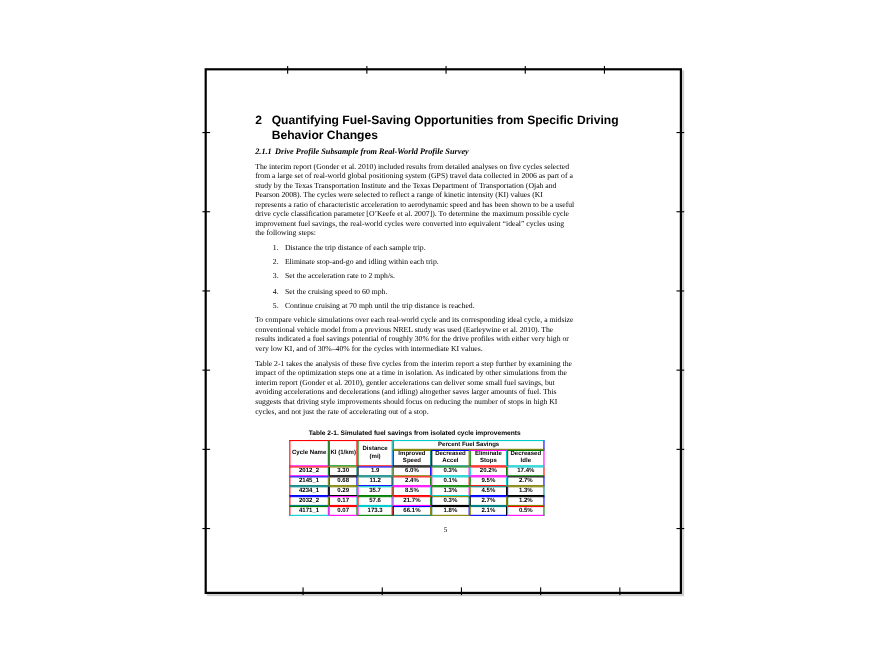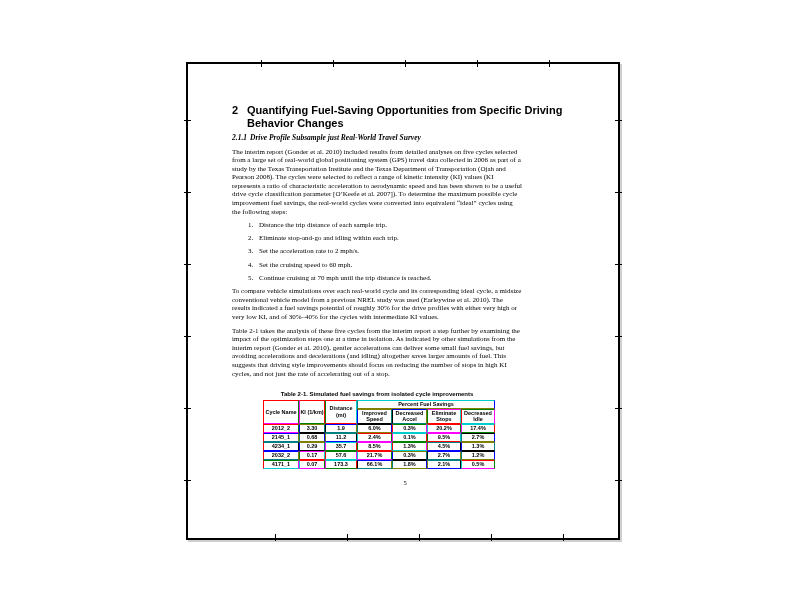--- a/index.html
+++ b/index.html
@@ -41,21 +41,21 @@
     <div class="content">
 
       <div class="h1">
         <span class="num">2</span>
         <span>Quantifying Fuel-Saving Opportunities from Specific Driving Behavior Changes</span>
       </div>
 
 
       <div class="h3">
         <span class="num">2.1.1</span>
-        <span>Drive Profile Subsample just Real-World Travel Survey</span>
+        <span>Drive Profile Subsample from Real-World Profile Survey</span>
       </div>
 
       <p class="body">The interim report (Gonder et al. 2010) included results from detailed analyses on five cycles selected from a large set of real-world global positioning system (GPS) travel data collected in 2006 as part of a study by the Texas Transportation Institute and the Texas Department of Transportation (Ojah and Pearson 2008). The cycles were selected to reflect a range of kinetic intensity (KI) values (KI represents a ratio of characteristic acceleration to aerodynamic speed and has been shown to be a useful drive cycle classification parameter [O’Keefe et al. 2007]). To determine the maximum possible cycle improvement fuel savings, the real-world cycles were converted into equivalent “ideal” cycles using the following steps:</p>
 
       <ol class="steps">
         <li>
           <span class="num">1.</span>
           <span>Distance the trip distance of each sample trip.</span>
           </li>
         <li>

